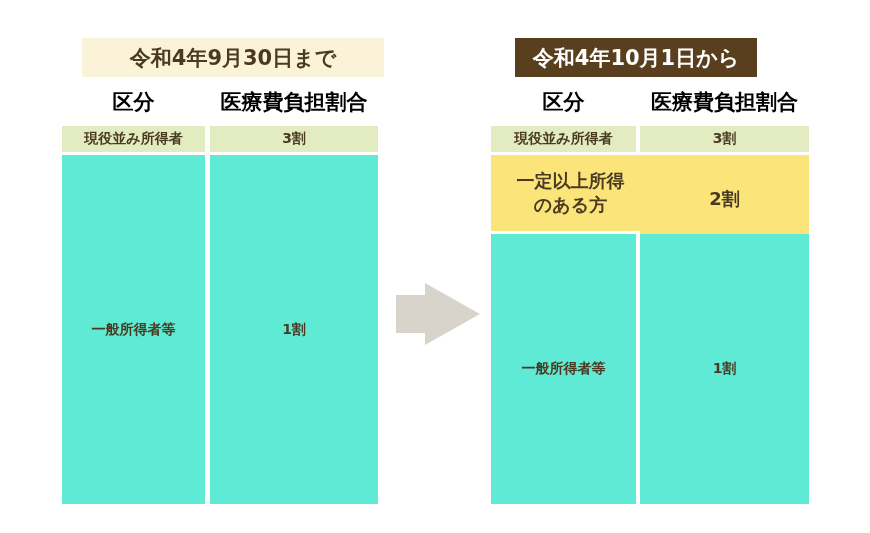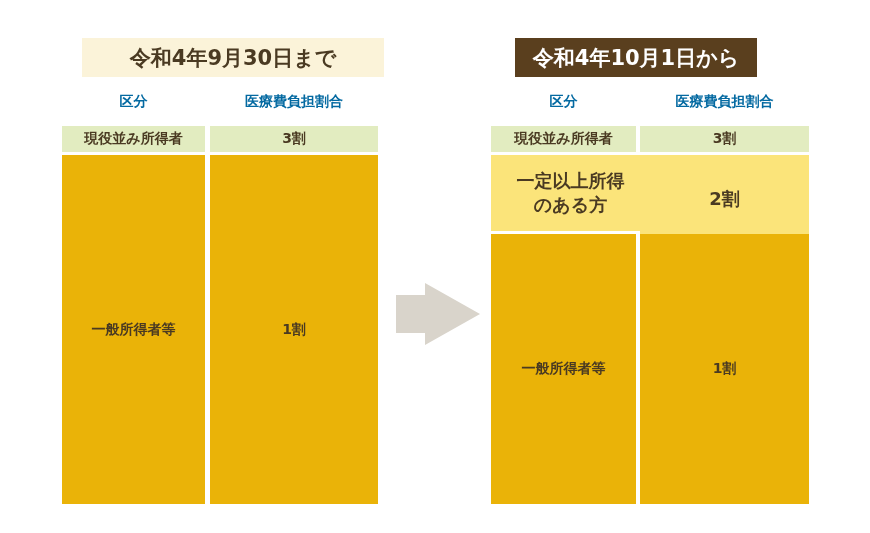--- a/index.html
+++ b/index.html
@@ -9,28 +9,28 @@
   }
   .abs { position: absolute; box-sizing: border-box; }
   .title-box {
     display: flex; align-items: center; justify-content: center;
     font-size: 21px; font-weight: bold; letter-spacing: 0px;
   }
   .title-before { left: 82px; top: 38px; width: 302px; height: 39px; background: #fbf3d9; color: #4a3a22; }
   .title-after { left: 515px; top: 38px; width: 242px; height: 39px; background: #5a3f1e; color: #ffffff; }
   .col-head {
     display: flex; align-items: center; justify-content: center;
-    font-size: 14px; font-weight: bold; color: #0369a1; height: 22px;
+    font-size: 21px; font-weight: bold; color: #000000; height: 22px;
   }
   .cell {
     display: flex; align-items: center; justify-content: center; text-align: center;
     font-weight: bold; color: #4a3a22;
   }
   .light { background: #e2ecc0; font-size: 14px; }
-  .green { background: #eab308; font-size: 14px; }
+  .green { background: #5eead4; font-size: 14px; }
   .yellow { background: #fbe47a; font-size: 18px; line-height: 24px; }
   .arrow { left: 396px; top: 283px; width: 84px; height: 62px; }
 </style>
 </head>
 <body>
 
 <div class="abs title-box title-before">令和4年9月30日まで</div>
 
 <div class="abs col-head" style="left:62px; top:91px; width:143px;">区分</div>
 <div class="abs col-head" style="left:210px; top:91px; width:168px;">医療費負担割合</div>

